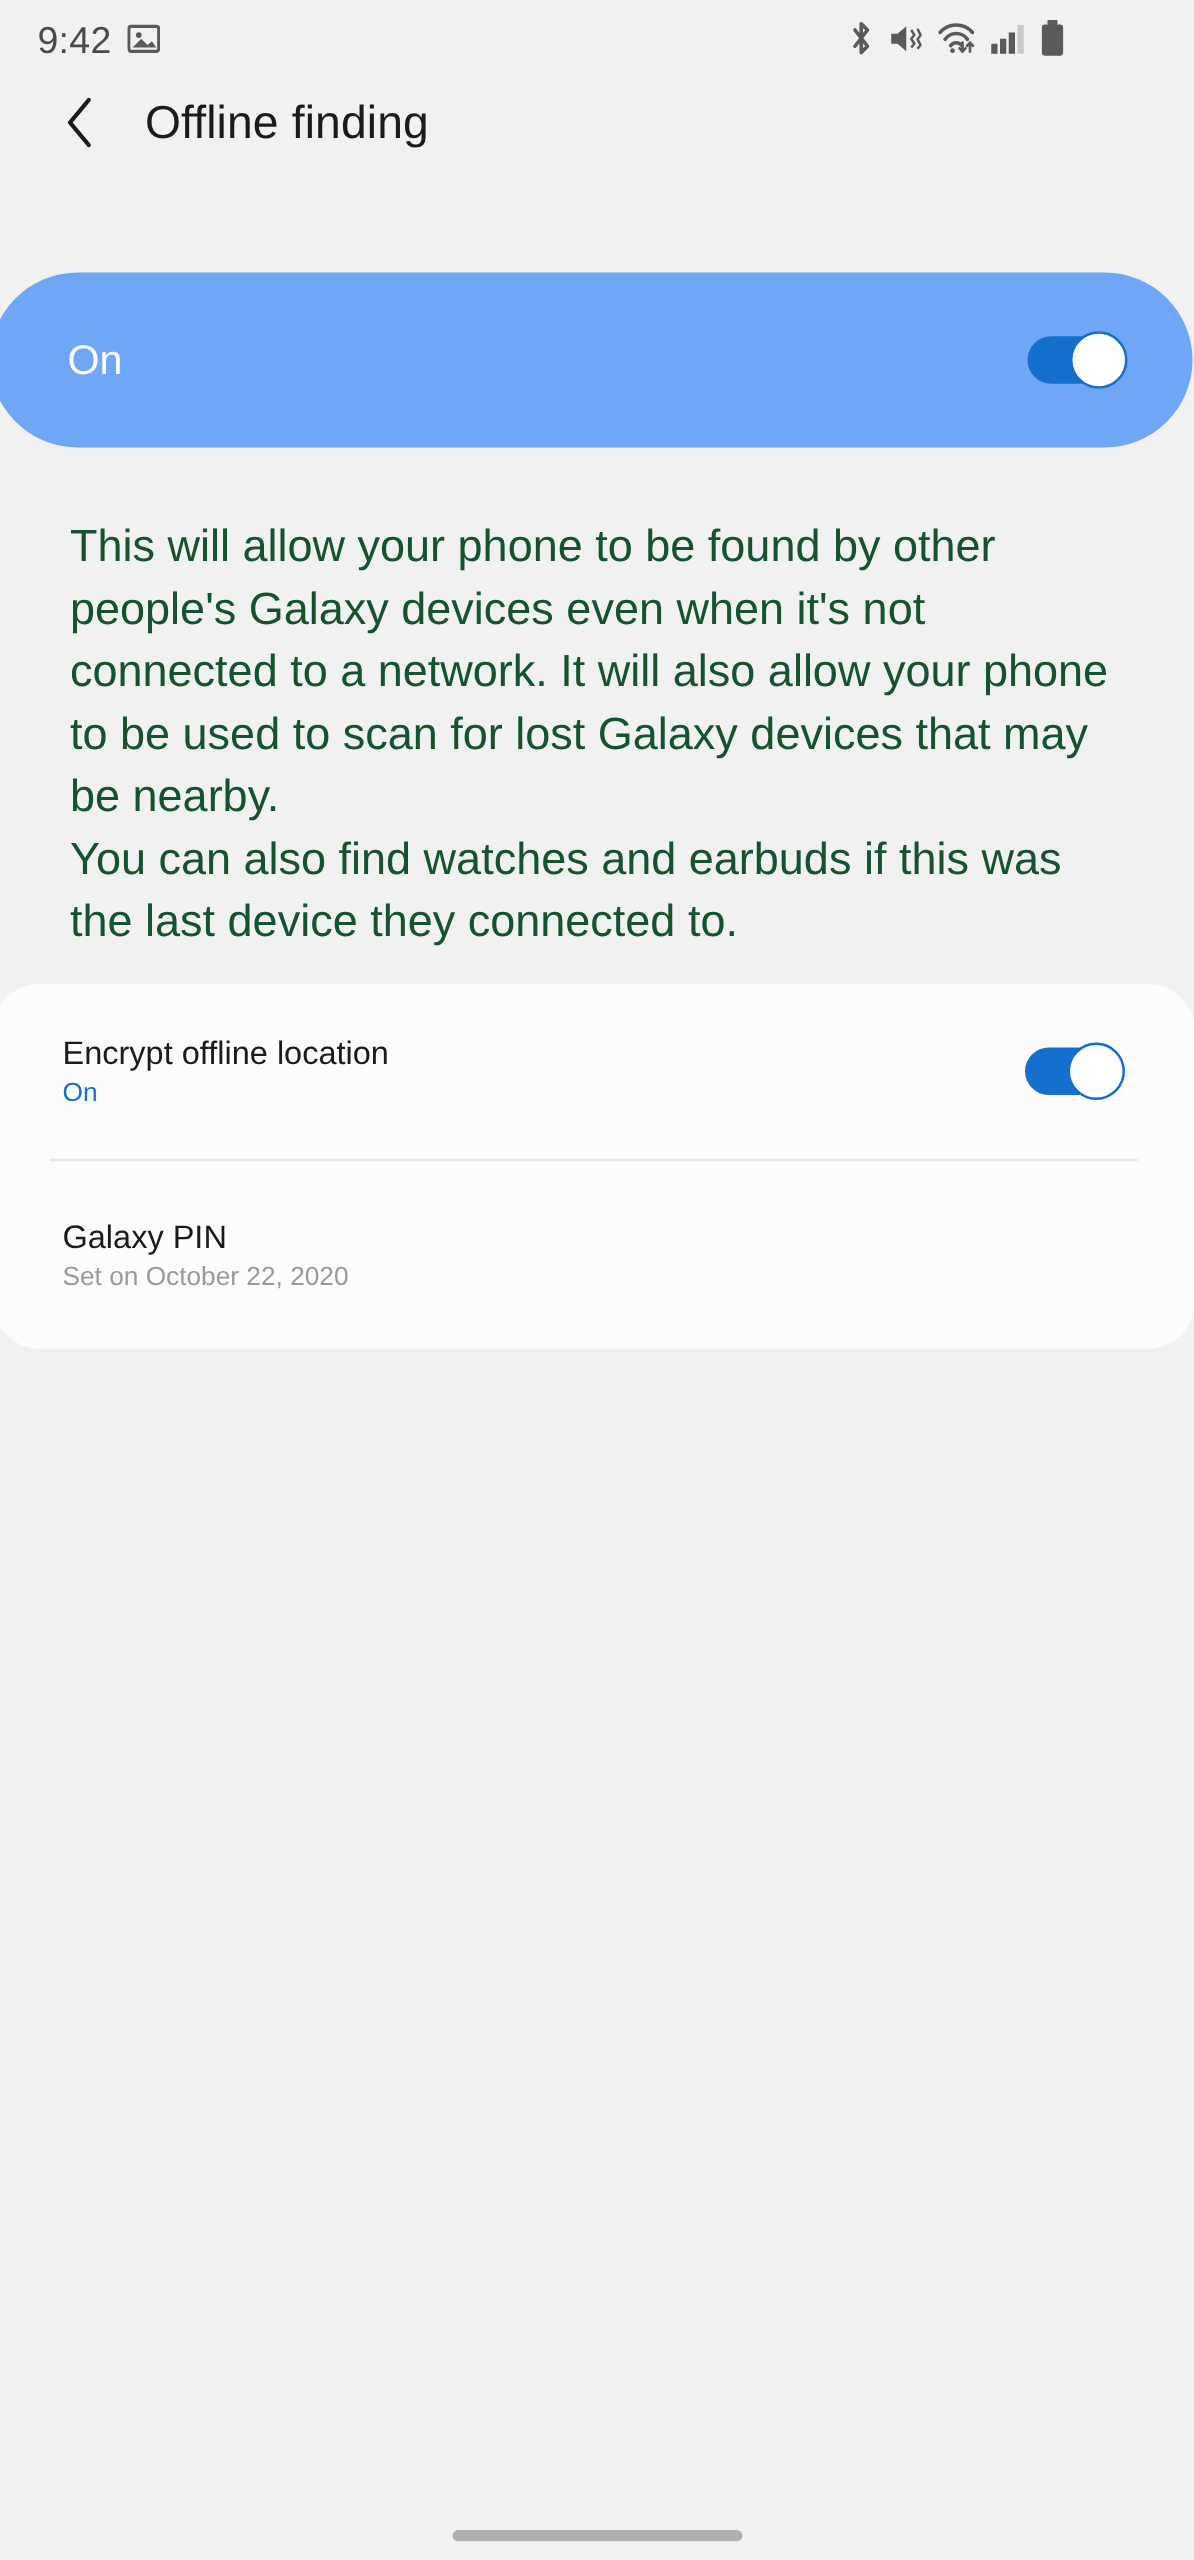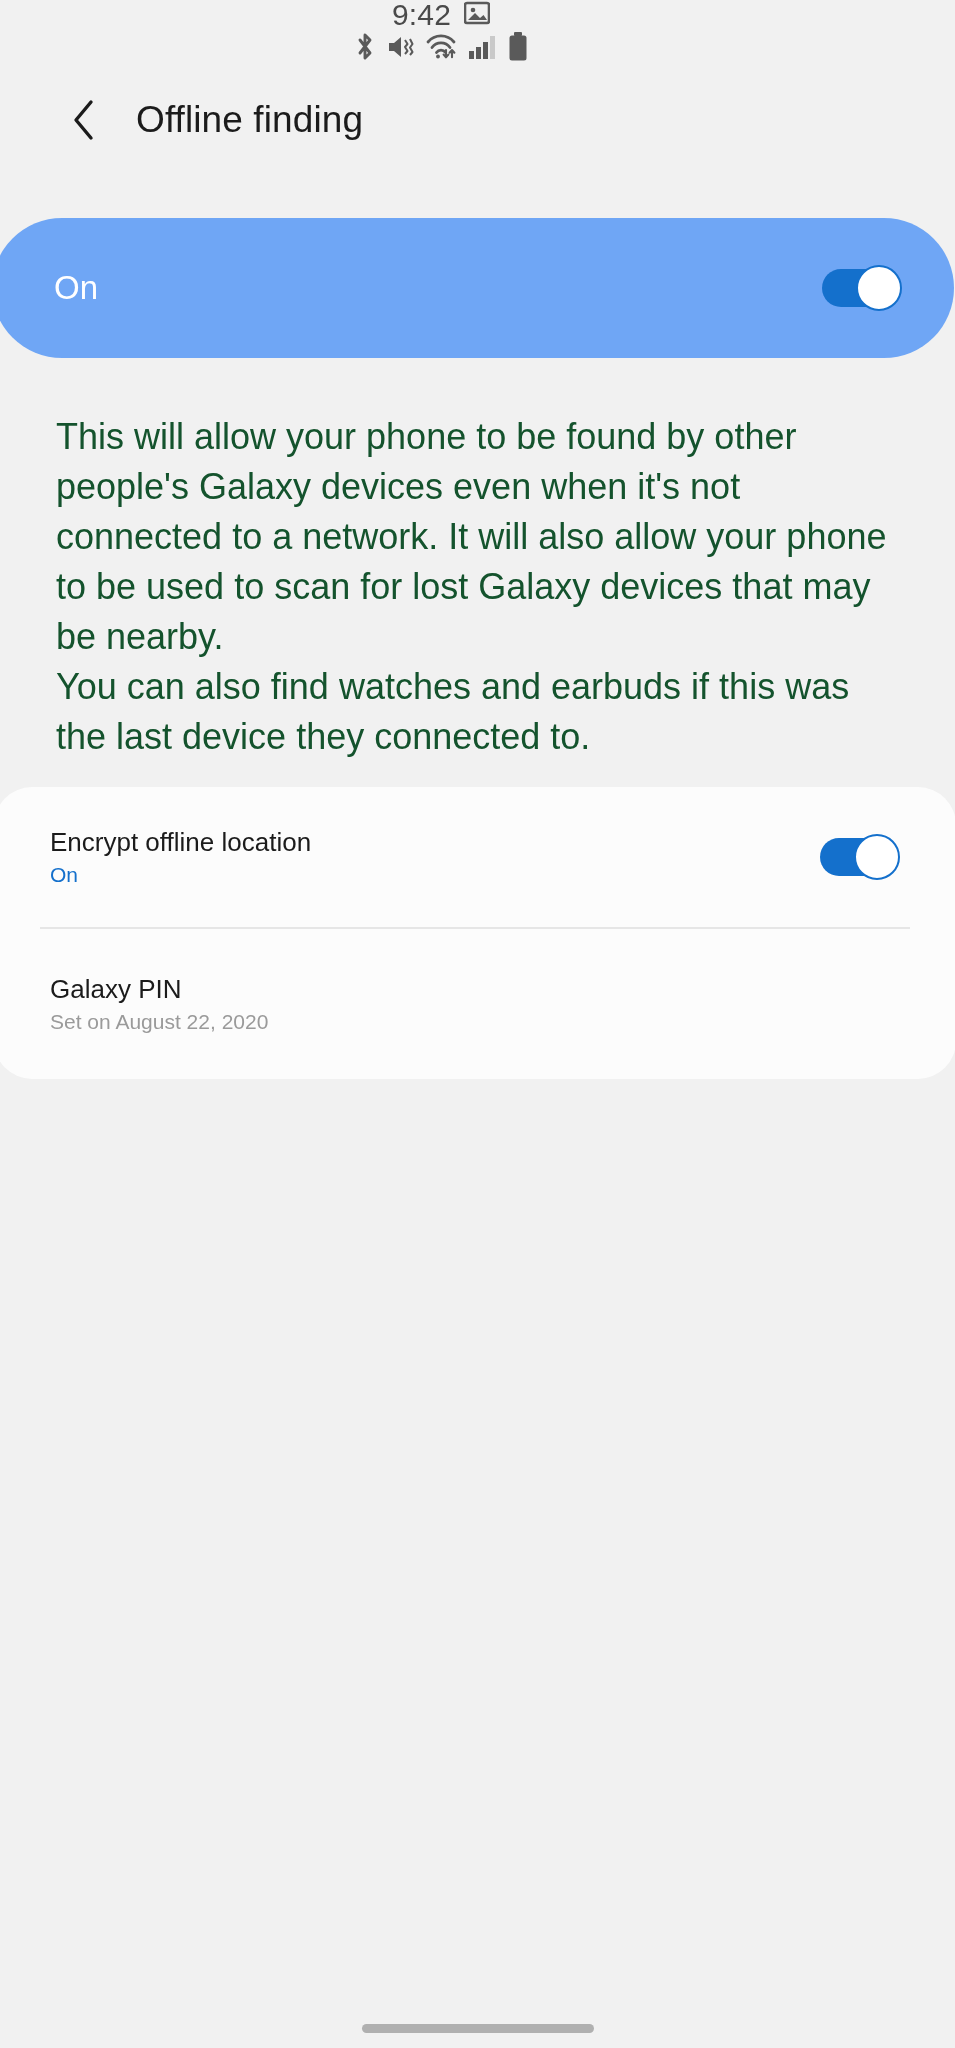--- a/index.html
+++ b/index.html
@@ -17,36 +17,35 @@
     background:#f1f1f1;
   }
 
   
   .statusbar {
     position:absolute; top:0; left:0;
     width:878px; height:66px;
     display:flex; align-items:center;
     justify-content:space-between;
     padding:0 26px 0 30px;
-    flex-direction:column;
   }
   .sb-left { display:flex; align-items:center; gap:13px; }
   .sb-time {
     font-size:30px; color:#4a4a4a; letter-spacing:.2px;
     line-height:1;
   }
   .sb-right { display:flex; align-items:center; gap:10px; }
   .sb-icon { display:block; }
 
   
   .header {
-    position:absolute; top:70px; left:0;
+    position:absolute; top:48px; left:0;
     width:955px; height:100px;
     display:flex; align-items:center;
-    padding-left:66px; gap:34px;
+    padding-left:46px; gap:34px;
   }
   .back-btn {
     width:36px; height:44px;
     display:flex; align-items:center; justify-content:center;
     cursor:pointer;
   }
   .page-title {
     font-size:37px; color:#1b1b1b; font-weight:400;
     letter-spacing:.1px;
   }
@@ -245,21 +244,21 @@
         <span class="track"></span>
         <span class="knob"></span>
       </span>
     </div>
 
     <div class="divider"></div>
 
     <div class="row row-reset">
       <div class="row-texts">
         <span class="row-title">Galaxy PIN</span>
-        <span class="row-sub gray">Set on August 22, 2020</span>
+        <span class="row-sub gray">Set on October 22, 2020</span>
       </div>
     </div>
 
   </div>
 
 
   <div class="gesture-pill"></div>
 
 </div>
 

